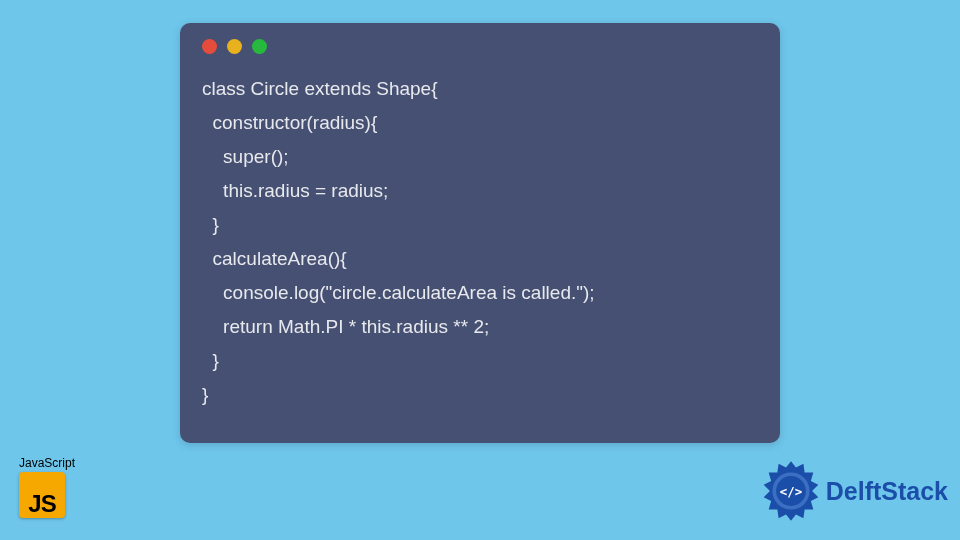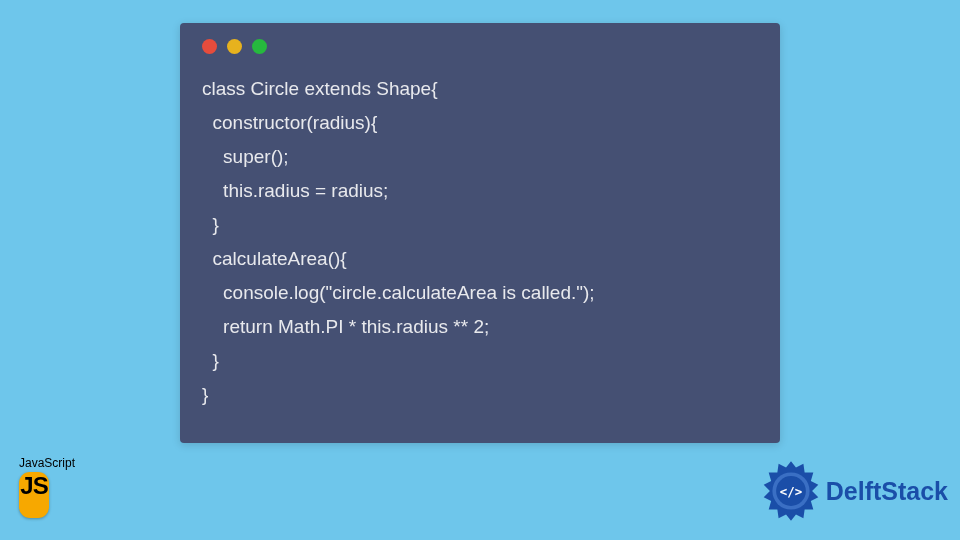--- a/index.html
+++ b/index.html
@@ -11,21 +11,21 @@
     position: relative;
     overflow: hidden;
   }
   .code-window {
     position: absolute;
     left: 180px;
     top: 23px;
     width: 600px;
     height: 420px;
     background: #455073;
-    border-radius: 4px;
+    border-radius: 10px;
     box-shadow: 0 2px 8px rgba(0,0,0,0.15);
   }
   .traffic-lights {
     display: flex;
     gap: 10px;
     padding: 16px 0 0 22px;
   }
   .dot {
     width: 15px;
     height: 15px;
@@ -50,28 +50,28 @@
     padding-left: 11px;
   }
   .js-badge .label {
     font-size: 12px;
     color: #000;
     font-weight: 500;
     margin-bottom: 2px;
     display: block;
   }
   .js-icon {
-    width: 30px;
+    width: 46px;
     height: 46px;
     background: #f7a800;
-    border-radius: 11px;
+    border-radius: 4px;
     position: relative;
     box-shadow: 0 1px 3px rgba(0,0,0,0.3);
     display: flex;
-    align-items: flex-start;
+    align-items: flex-end;
     justify-content: center;
   }
   .js-icon-text {
     color: #000;
     font-weight: 900;
     font-size: 24px;
     font-family: Arial, sans-serif;
     letter-spacing: -1px;
   }
   .delftstack {

